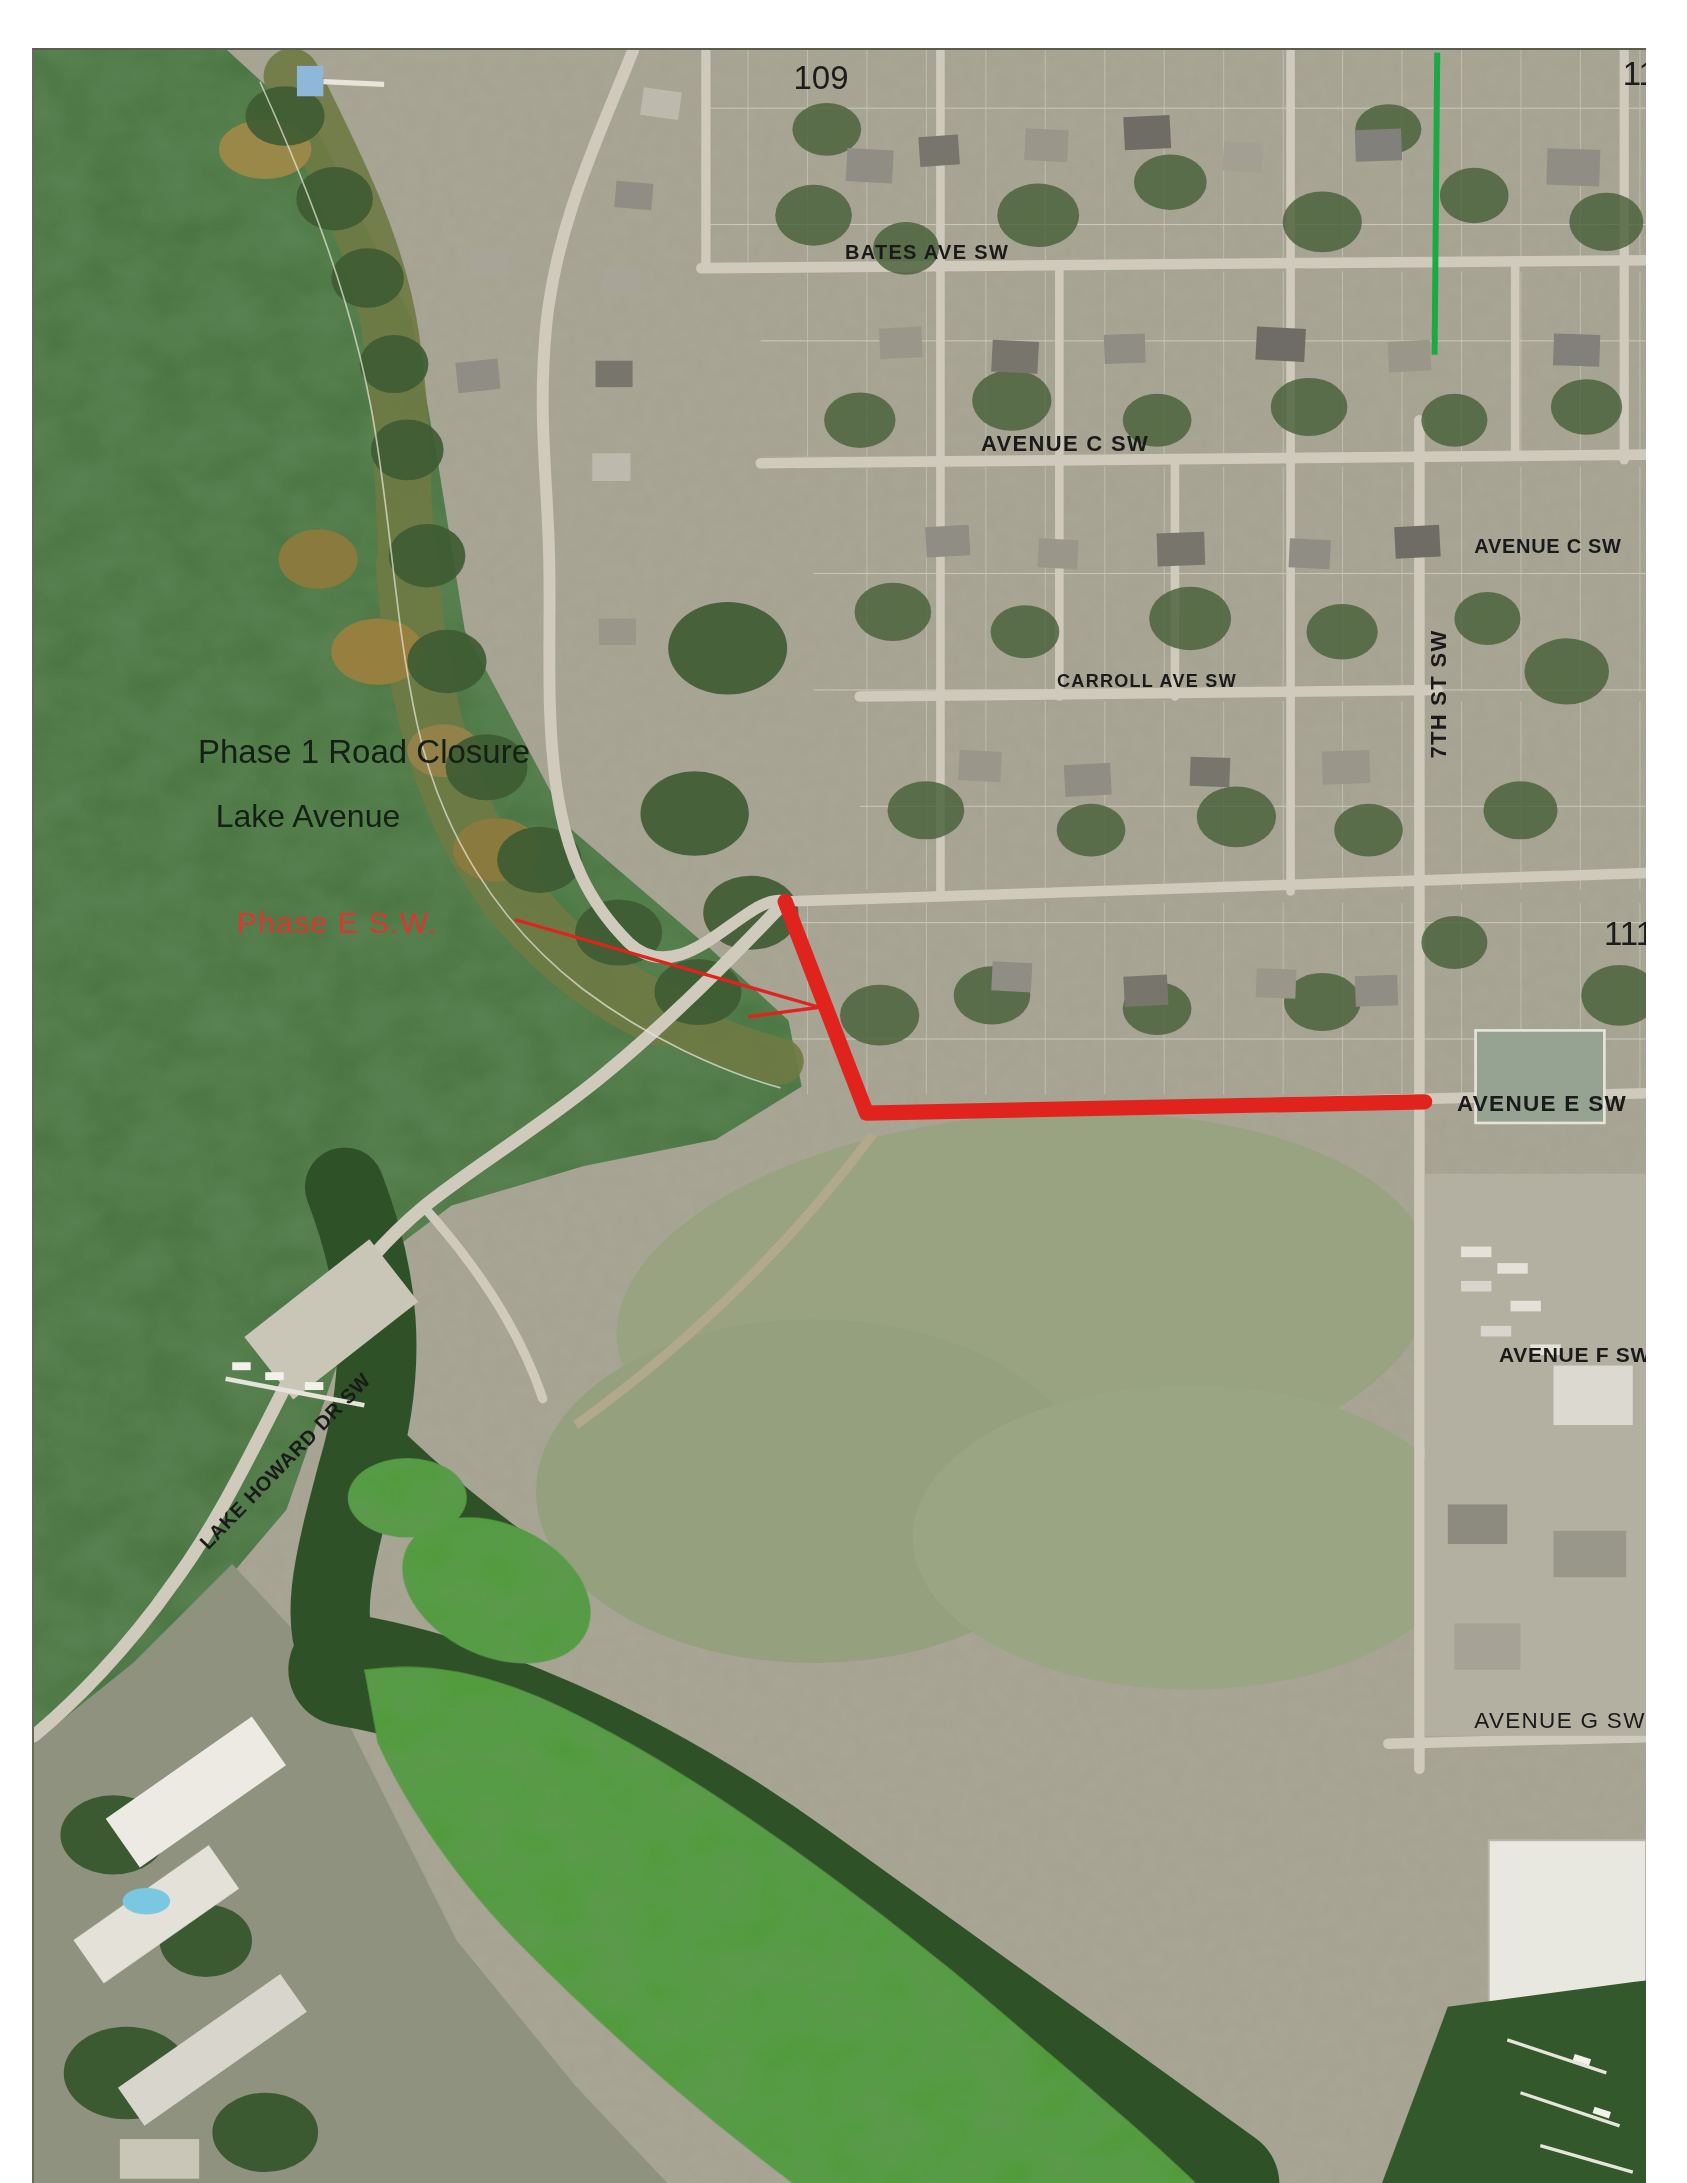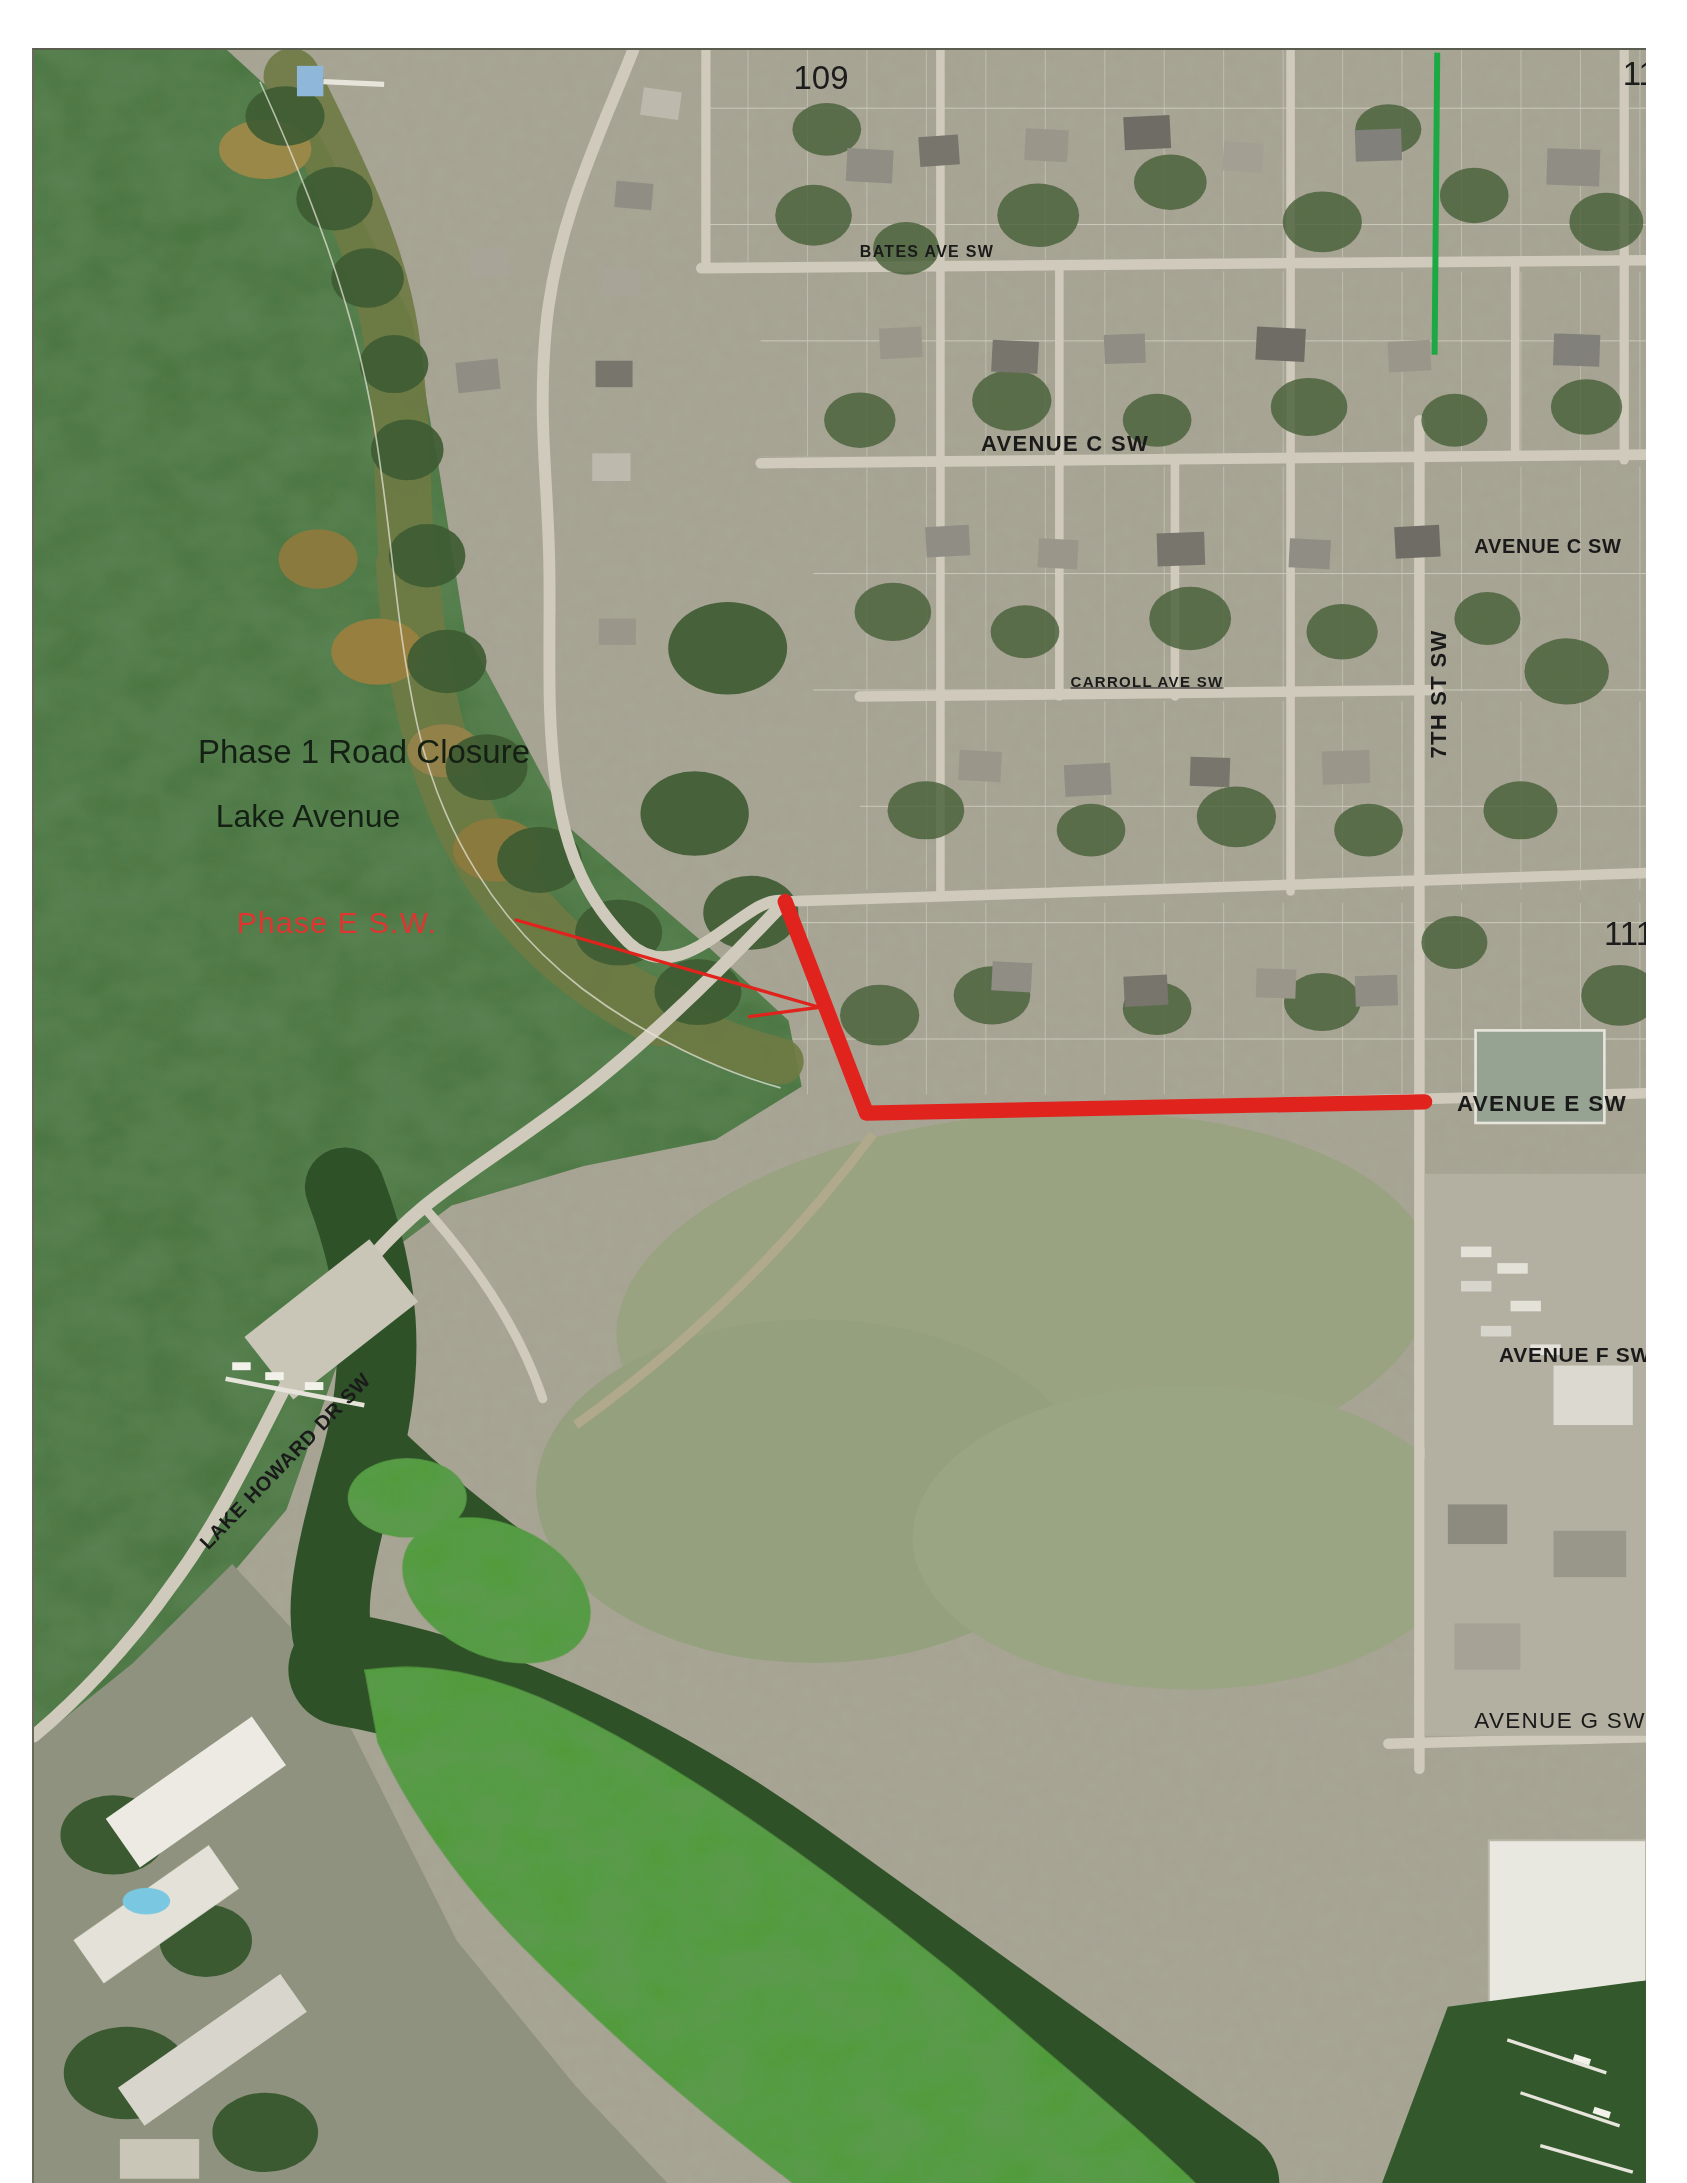--- a/index.html
+++ b/index.html
@@ -265,24 +265,24 @@
         <line x1="730" y1="1316" x2="1189" y2="1448"></line>
         <line x1="1083" y1="1462" x2="1189" y2="1448"></line>
       </g>
     </svg>
 
     <div class="lbl" style="left:314px;top:701px;font-size:33px;font-weight:400;color:#132013;margin-left:16px;">Phase 1 Road Closure</div>
     <div class="lbl" style="left:274px;top:766px;font-size:32px;font-weight:400;color:#132013;">Lake Avenue</div>
 
     <div class="lbl" style="left:303px;top:873px;font-size:30px;font-weight:400;color:#e03430;letter-spacing:1.3px;">Phase E S.W.</div>
 
-    <div class="lbl" style="left:893px;top:202px;font-size:16px;font-weight:700;letter-spacing:1.3px;">BATES AVE SW</div>
+    <div class="lbl" style="left:893px;top:202px;font-size:20px;font-weight:700;letter-spacing:1.3px;">BATES AVE SW</div>
     <div class="lbl" style="left:1031px;top:394px;font-size:22px;font-weight:700;letter-spacing:1.3px;">AVENUE C SW</div>
     <div class="lbl" style="left:1514px;top:496px;font-size:20px;font-weight:700;letter-spacing:0.7px;">AVENUE C SW</div>
-    <div class="lbl" style="left:1113px;top:631px;font-size:15px;font-weight:700;letter-spacing:1.3px;text-decoration:underline;">CARROLL AVE SW</div>
+    <div class="lbl" style="left:1113px;top:631px;font-size:18px;font-weight:700;letter-spacing:1.3px;">CARROLL AVE SW</div>
     <div class="lbl rot90" style="left:1405px;top:644px;font-size:22px;font-weight:700;letter-spacing:1.3px;">7TH ST SW</div>
     <div class="lbl" style="left:1508px;top:1054px;font-size:22.5px;font-weight:700;letter-spacing:1.3px;text-align:right;">AVENUE E SW</div>
     <div class="lbl" style="left:1541px;top:1304px;font-size:21px;font-weight:700;letter-spacing:0.7px;">AVENUE F SW</div>
     <div class="lbl" style="left:1526px;top:1671px;font-size:22.5px;font-weight:400;letter-spacing:1.3px;">AVENUE G SW</div>
     <div class="lbl rot46" style="left:251px;top:1411px;font-size:20px;font-weight:700;letter-spacing:0.7px;">LAKE HOWARD DR SW</div>
 
     <div class="lbl" style="left:787px;top:26.5px;font-size:33px;font-weight:400;color:#1c1c1c;">109</div>
     <div class="lbl" style="left:1615px;top:22.5px;font-size:33px;font-weight:400;color:#1c1c1c;">110</div>
     <div class="lbl" style="left:1595px;top:883px;font-size:33px;font-weight:400;color:#1c1c1c;">111</div>
   </div>

